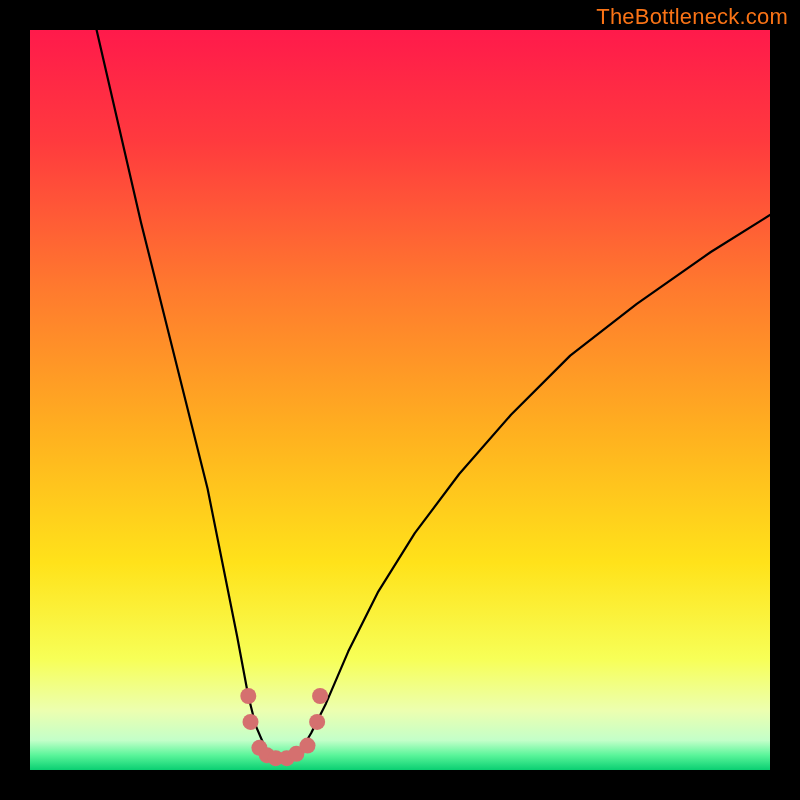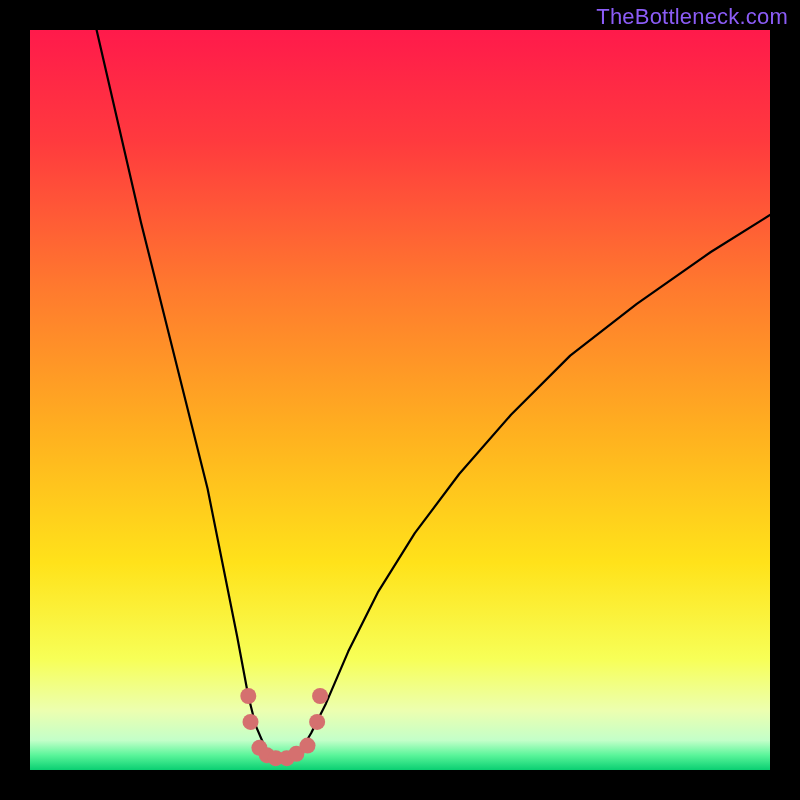--- a/index.html
+++ b/index.html
@@ -36,21 +36,21 @@
     height: 740px;
     pointer-events: none;
   }
   .watermark {
     position: absolute;
     top: 4px;
     right: 12px;
     font-family: Arial, Helvetica, sans-serif;
     font-size: 22px;
     font-weight: 500;
-    color: #8b5cf6;
+    color: #f97316;
     letter-spacing: 0.2px;
   }
 </style>
 </head>
 <body>
 <div class="frame">
 
   <div class="watermark">TheBottleneck.com</div>
 
   <div class="plot-area">

